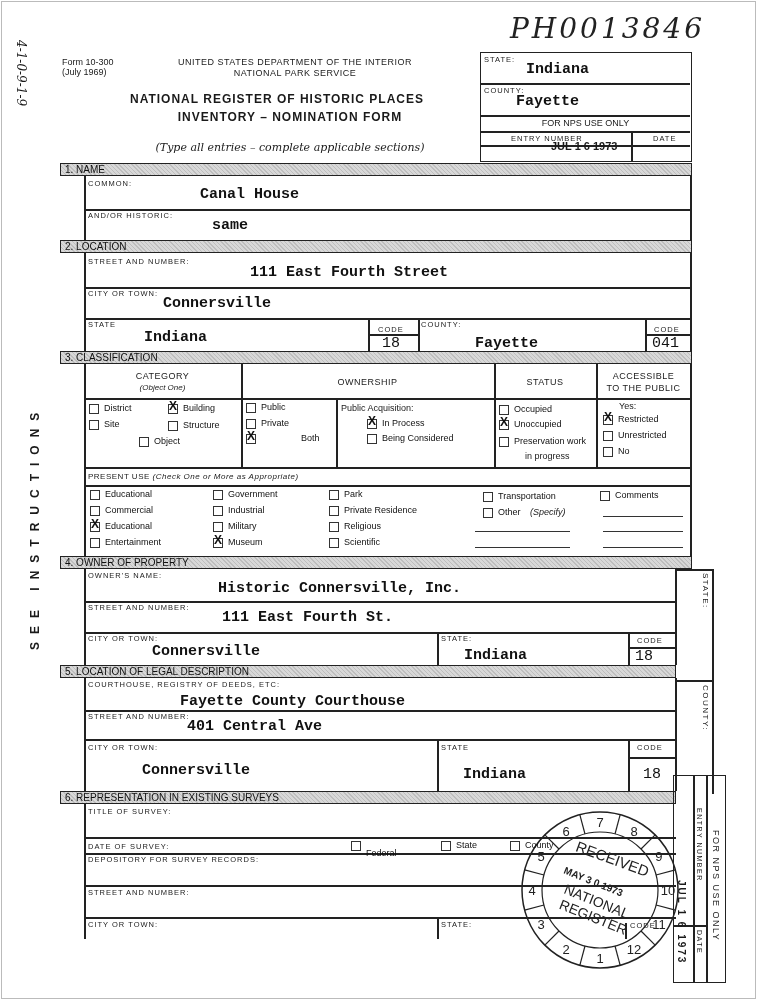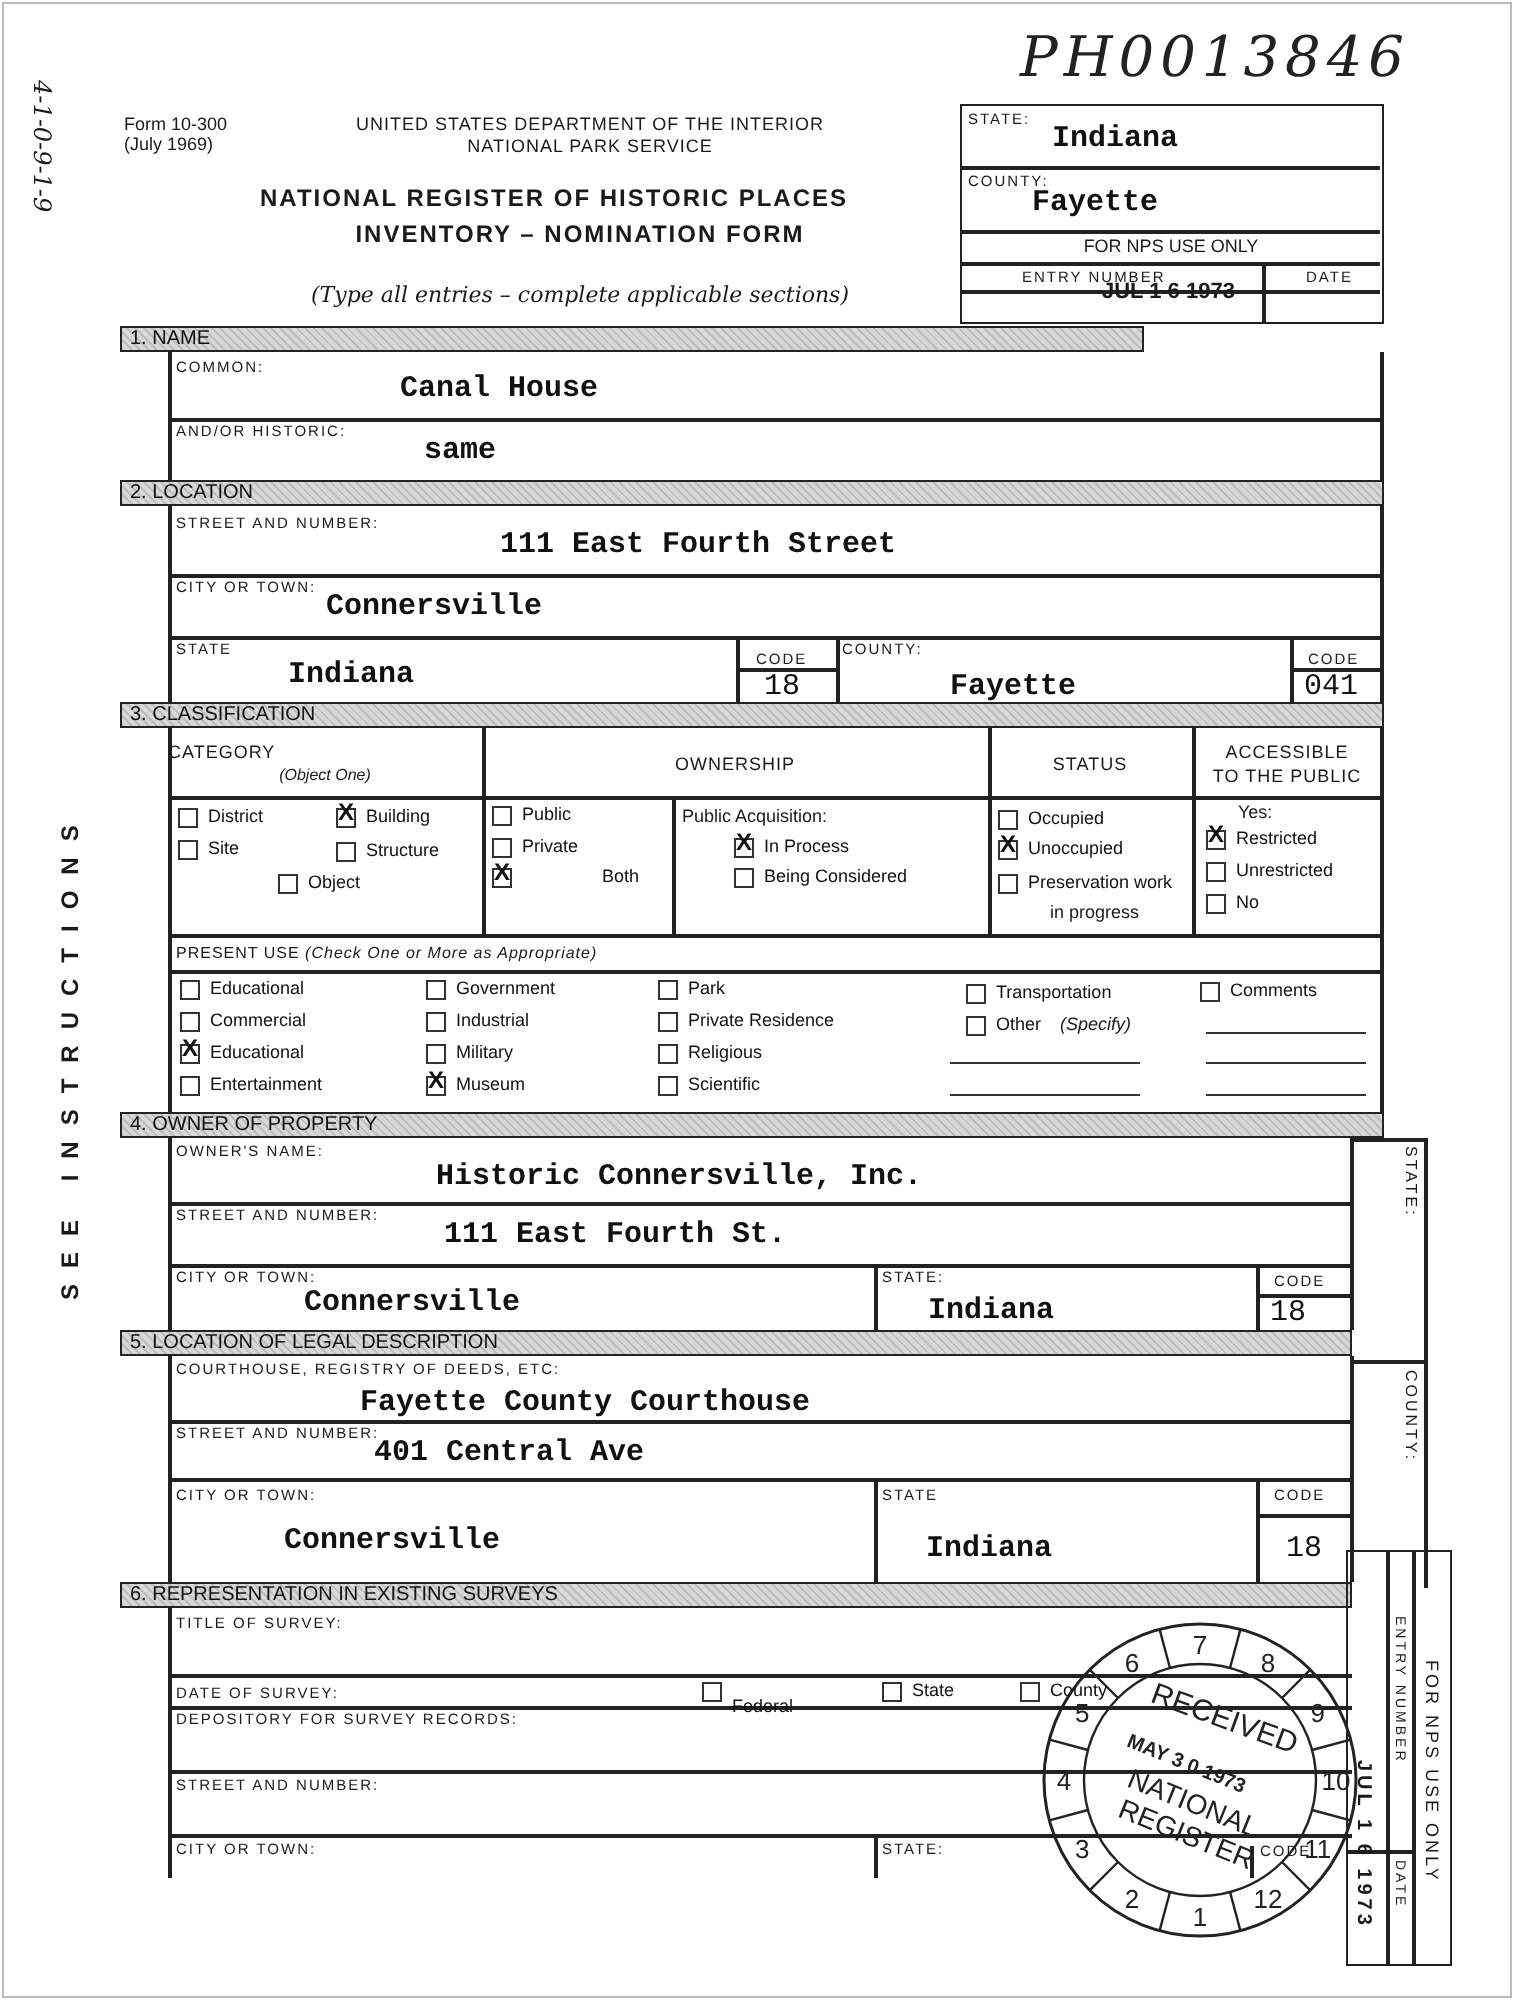--- a/index.html
+++ b/index.html
@@ -50,21 +50,21 @@
   <div class="hline" style="left:0;top:78px;width:209px;"></div>
   <div class="abs lbl" style="left:30px;top:81px;">ENTRY NUMBER</div>
   <div class="abs lbl" style="left:172px;top:81px;">DATE</div>
   <div class="vline" style="left:150px;top:78px;height:30px;"></div>
   <div class="hline" style="left:0;top:92px;width:209px;"></div>
   <div class="abs sans" style="left:70px;top:87px;font-size:11px;font-weight:bold;">JUL 1 6 1973</div>
 </div>
 
 <div class="vert" style="left:28px;top:375px;height:275px;font-size:12px;letter-spacing:8px;transform:rotate(180deg);font-weight:bold;">SEE INSTRUCTIONS</div>
 
-<div class="band" style="left:60px;top:163px;width:512px;">1.  NAME</div>
+<div class="band" style="left:60px;top:163px;width:632px;">1.  NAME</div>
 <div class="vline" style="left:84px;top:176px;height:64px;"></div>
 <div class="vline" style="left:690px;top:176px;height:64px;"></div>
 <div class="abs lbl" style="left:88px;top:179px;">COMMON:</div>
 <div class="abs typed" style="left:200px;top:186px;">Canal House</div>
 <div class="hline" style="left:84px;top:209px;width:607px;"></div>
 <div class="abs lbl" style="left:88px;top:211px;">AND/OR HISTORIC:</div>
 <div class="abs typed" style="left:212px;top:217px;">same</div>
 
 <div class="band" style="left:60px;top:240px;width:632px;">2.  LOCATION</div>
 <div class="vline" style="left:84px;top:253px;height:98px;"></div>
@@ -93,21 +93,21 @@
 <div class="vline" style="left:84px;top:364px;height:192px;"></div>
 <div class="vline" style="left:690px;top:364px;height:192px;"></div>
 <div class="vline" style="left:241px;top:364px;height:103px;"></div>
 <div class="vline" style="left:494px;top:364px;height:103px;"></div>
 <div class="vline" style="left:596px;top:364px;height:103px;"></div>
 <div class="vline" style="left:336px;top:398px;height:69px;"></div>
 <div class="hline" style="left:84px;top:398px;width:607px;"></div>
 <div class="hline" style="left:84px;top:467px;width:607px;"></div>
 <div class="hline" style="left:84px;top:485px;width:607px;"></div>
 
-<div class="abs sans" style="left:84px;top:371px;width:157px;font-size:9px;letter-spacing:0.5px;">CATEGORY</div>
+<div class="abs sans" style="left:84px;top:371px;width:157px;text-align:center;font-size:9px;letter-spacing:0.5px;">CATEGORY</div>
 <div class="abs sans" style="left:84px;top:383px;width:157px;text-align:center;font-size:8px;font-style:italic;">(Object One)</div>
 <div class="abs sans" style="left:241px;top:377px;width:253px;text-align:center;font-size:9px;letter-spacing:0.5px;">OWNERSHIP</div>
 <div class="abs sans" style="left:494px;top:377px;width:102px;text-align:center;font-size:9px;letter-spacing:0.5px;">STATUS</div>
 <div class="abs sans" style="left:596px;top:370px;width:95px;text-align:center;font-size:9px;letter-spacing:0.5px;line-height:12px;">
   <div>ACCESSIBLE</div>
   <div>TO THE PUBLIC</div>
 </div>
 
 <div id="cat-group"></div>
 

